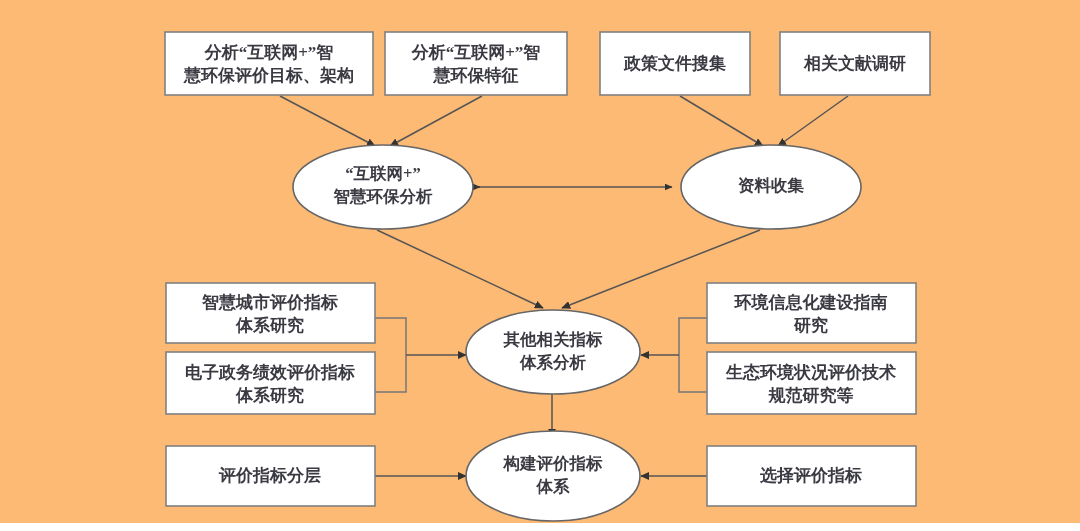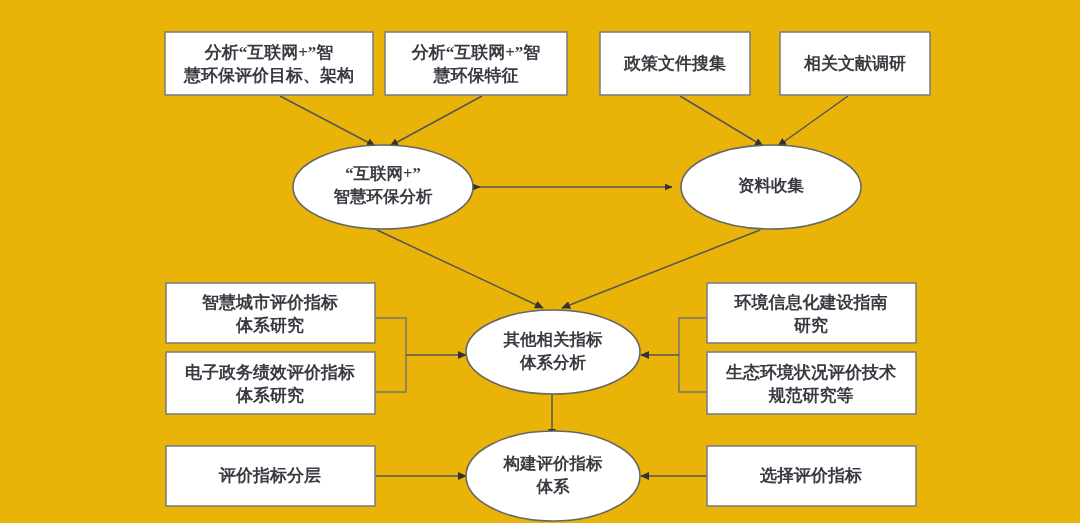--- a/index.html
+++ b/index.html
@@ -10,21 +10,21 @@
   body {
     width: 1080px;
     height: 531px;
     font-family: "Liberation Serif", "DejaVu Serif", serif;
     overflow: hidden;
   }
   #flowchart-root {
     position: relative;
     width: 1080px;
     height: 523px;
-    background: #eab308;
+    background: #fdba74;
   }
   svg.chart-canvas {
     position: absolute;
     top: 0;
     left: 0;
     width: 1080px;
     height: 531px;
   }
   .node-box {
     fill: #ffffff;

